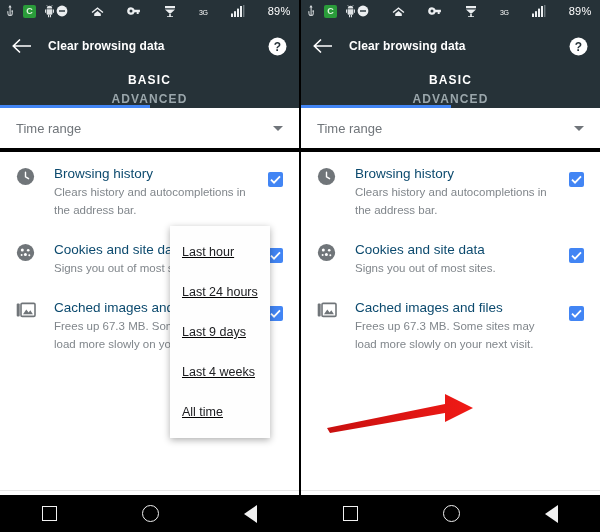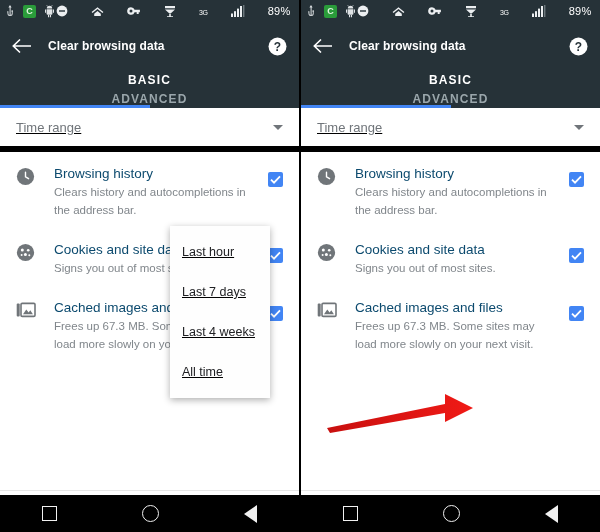--- a/index.html
+++ b/index.html
@@ -47,21 +47,21 @@
   }
   .tab.active { color:#fff; }
   .tab-underline {
     position:absolute; bottom:0; left:0; width:50%; height:3px; background:#4285f4;
   }
 
   
   .content { position:relative; background:#fff; height:424px; }
   .timerange-row {
     height:44px; display:flex; align-items:center; padding:0 16px;
-    border-bottom:6px solid #000000; position:relative;text-decoration:underline;
+    border-bottom:4px solid #000000; position:relative;
   }
   .timerange-label { font-size:13px; color:#70757a; }
   .caret {
     position:absolute; right:16px; top:50%; margin-top:-2px;
     width:0;height:0;border-left:5px solid transparent;border-right:5px solid transparent;
     border-top:5px solid #70757a;
   }
 
   .row { display:flex; padding:12px 16px 10px 16px; position:relative; align-items:flex-start; }
   .row-icon { width:28px; flex:0 0 28px; padding-top:3px; color:#5f6368; }
@@ -258,21 +258,22 @@
       </span>
       <span class="checkbox">
         <svg width="11" height="9" viewBox="0 0 11 9">
             <path stroke="#fff" stroke-width="1.8" fill="none" d="M1 4.6 4 7.6 10 1.4"></path>
           </svg>
       </span>
     </div>
 
     <div class="dropdown" id="dd-left">
       <div class="dd-item">Last hour</div>
-      <div class="dd-item">Last 7 days</div>
+      <div class="dd-item">Last 24 hours</div>
+      <div class="dd-item">Last 9 days</div>
       <div class="dd-item">Last 4 weeks</div>
       <div class="dd-item">All time</div>
     </div>
 
     <div class="action-bar">
       <span class="clear-data">CLEAR DATA</span>
     </div>
   </div>
 
   <div class="navbar">

